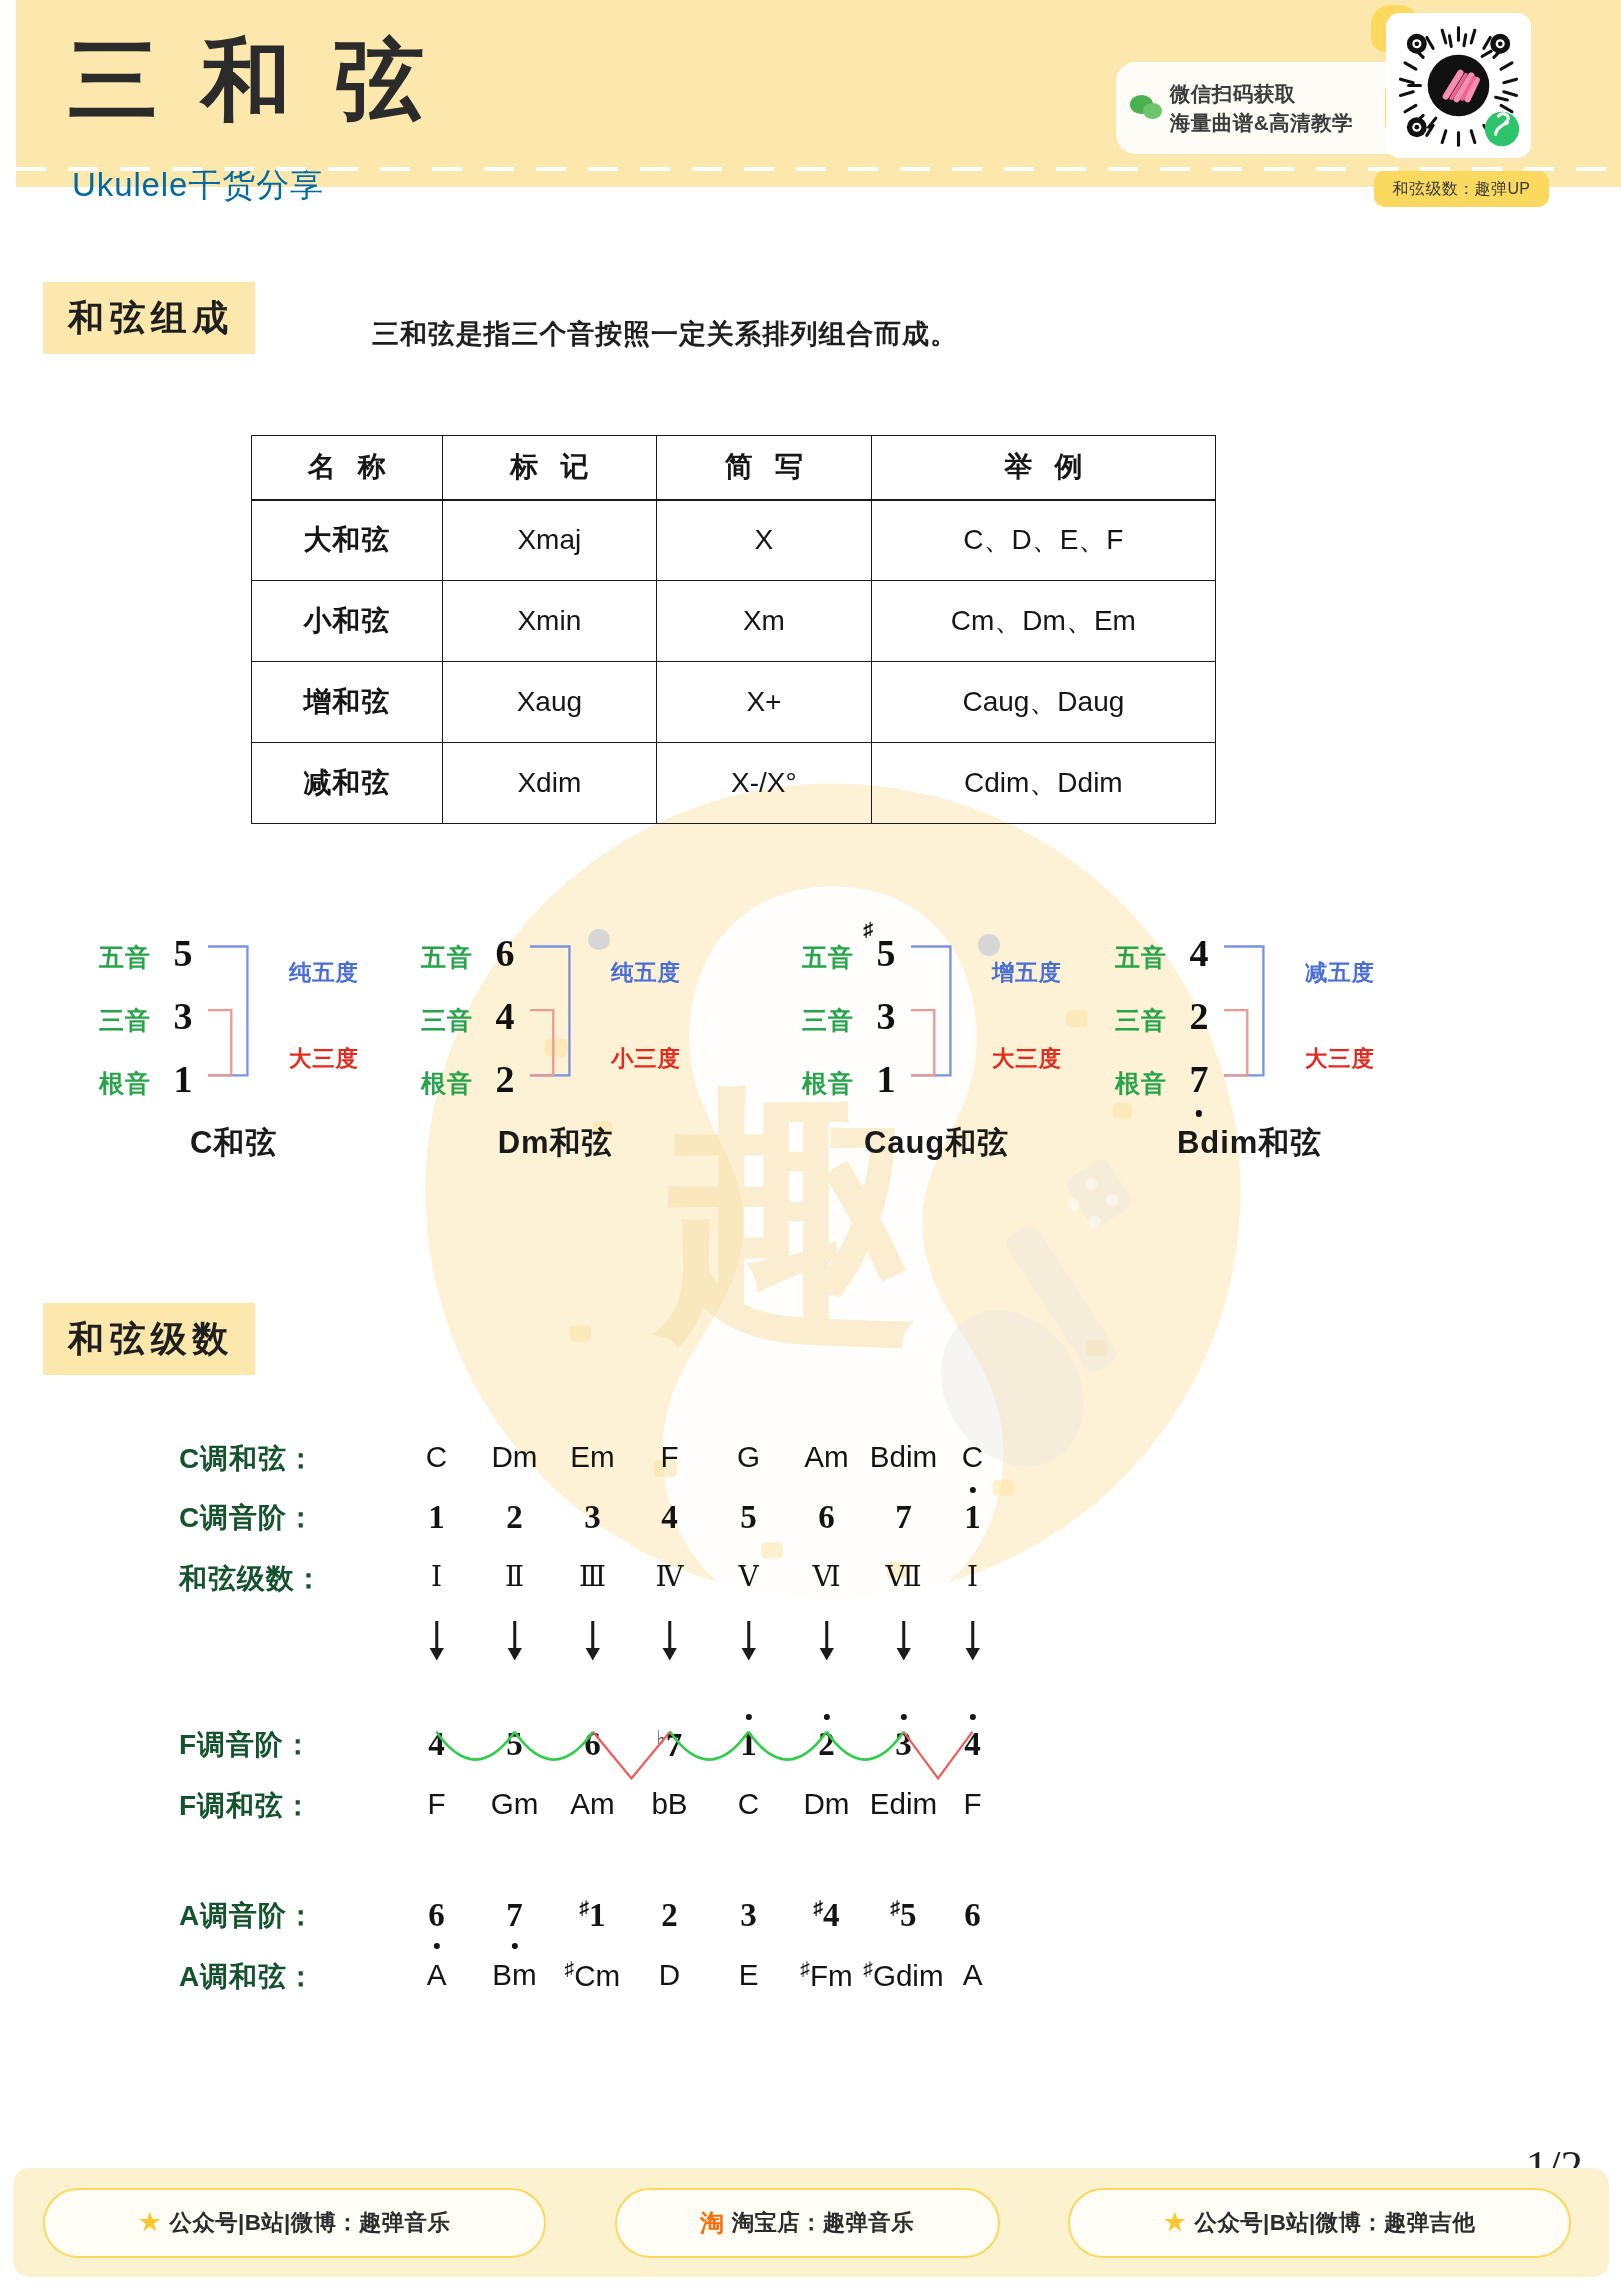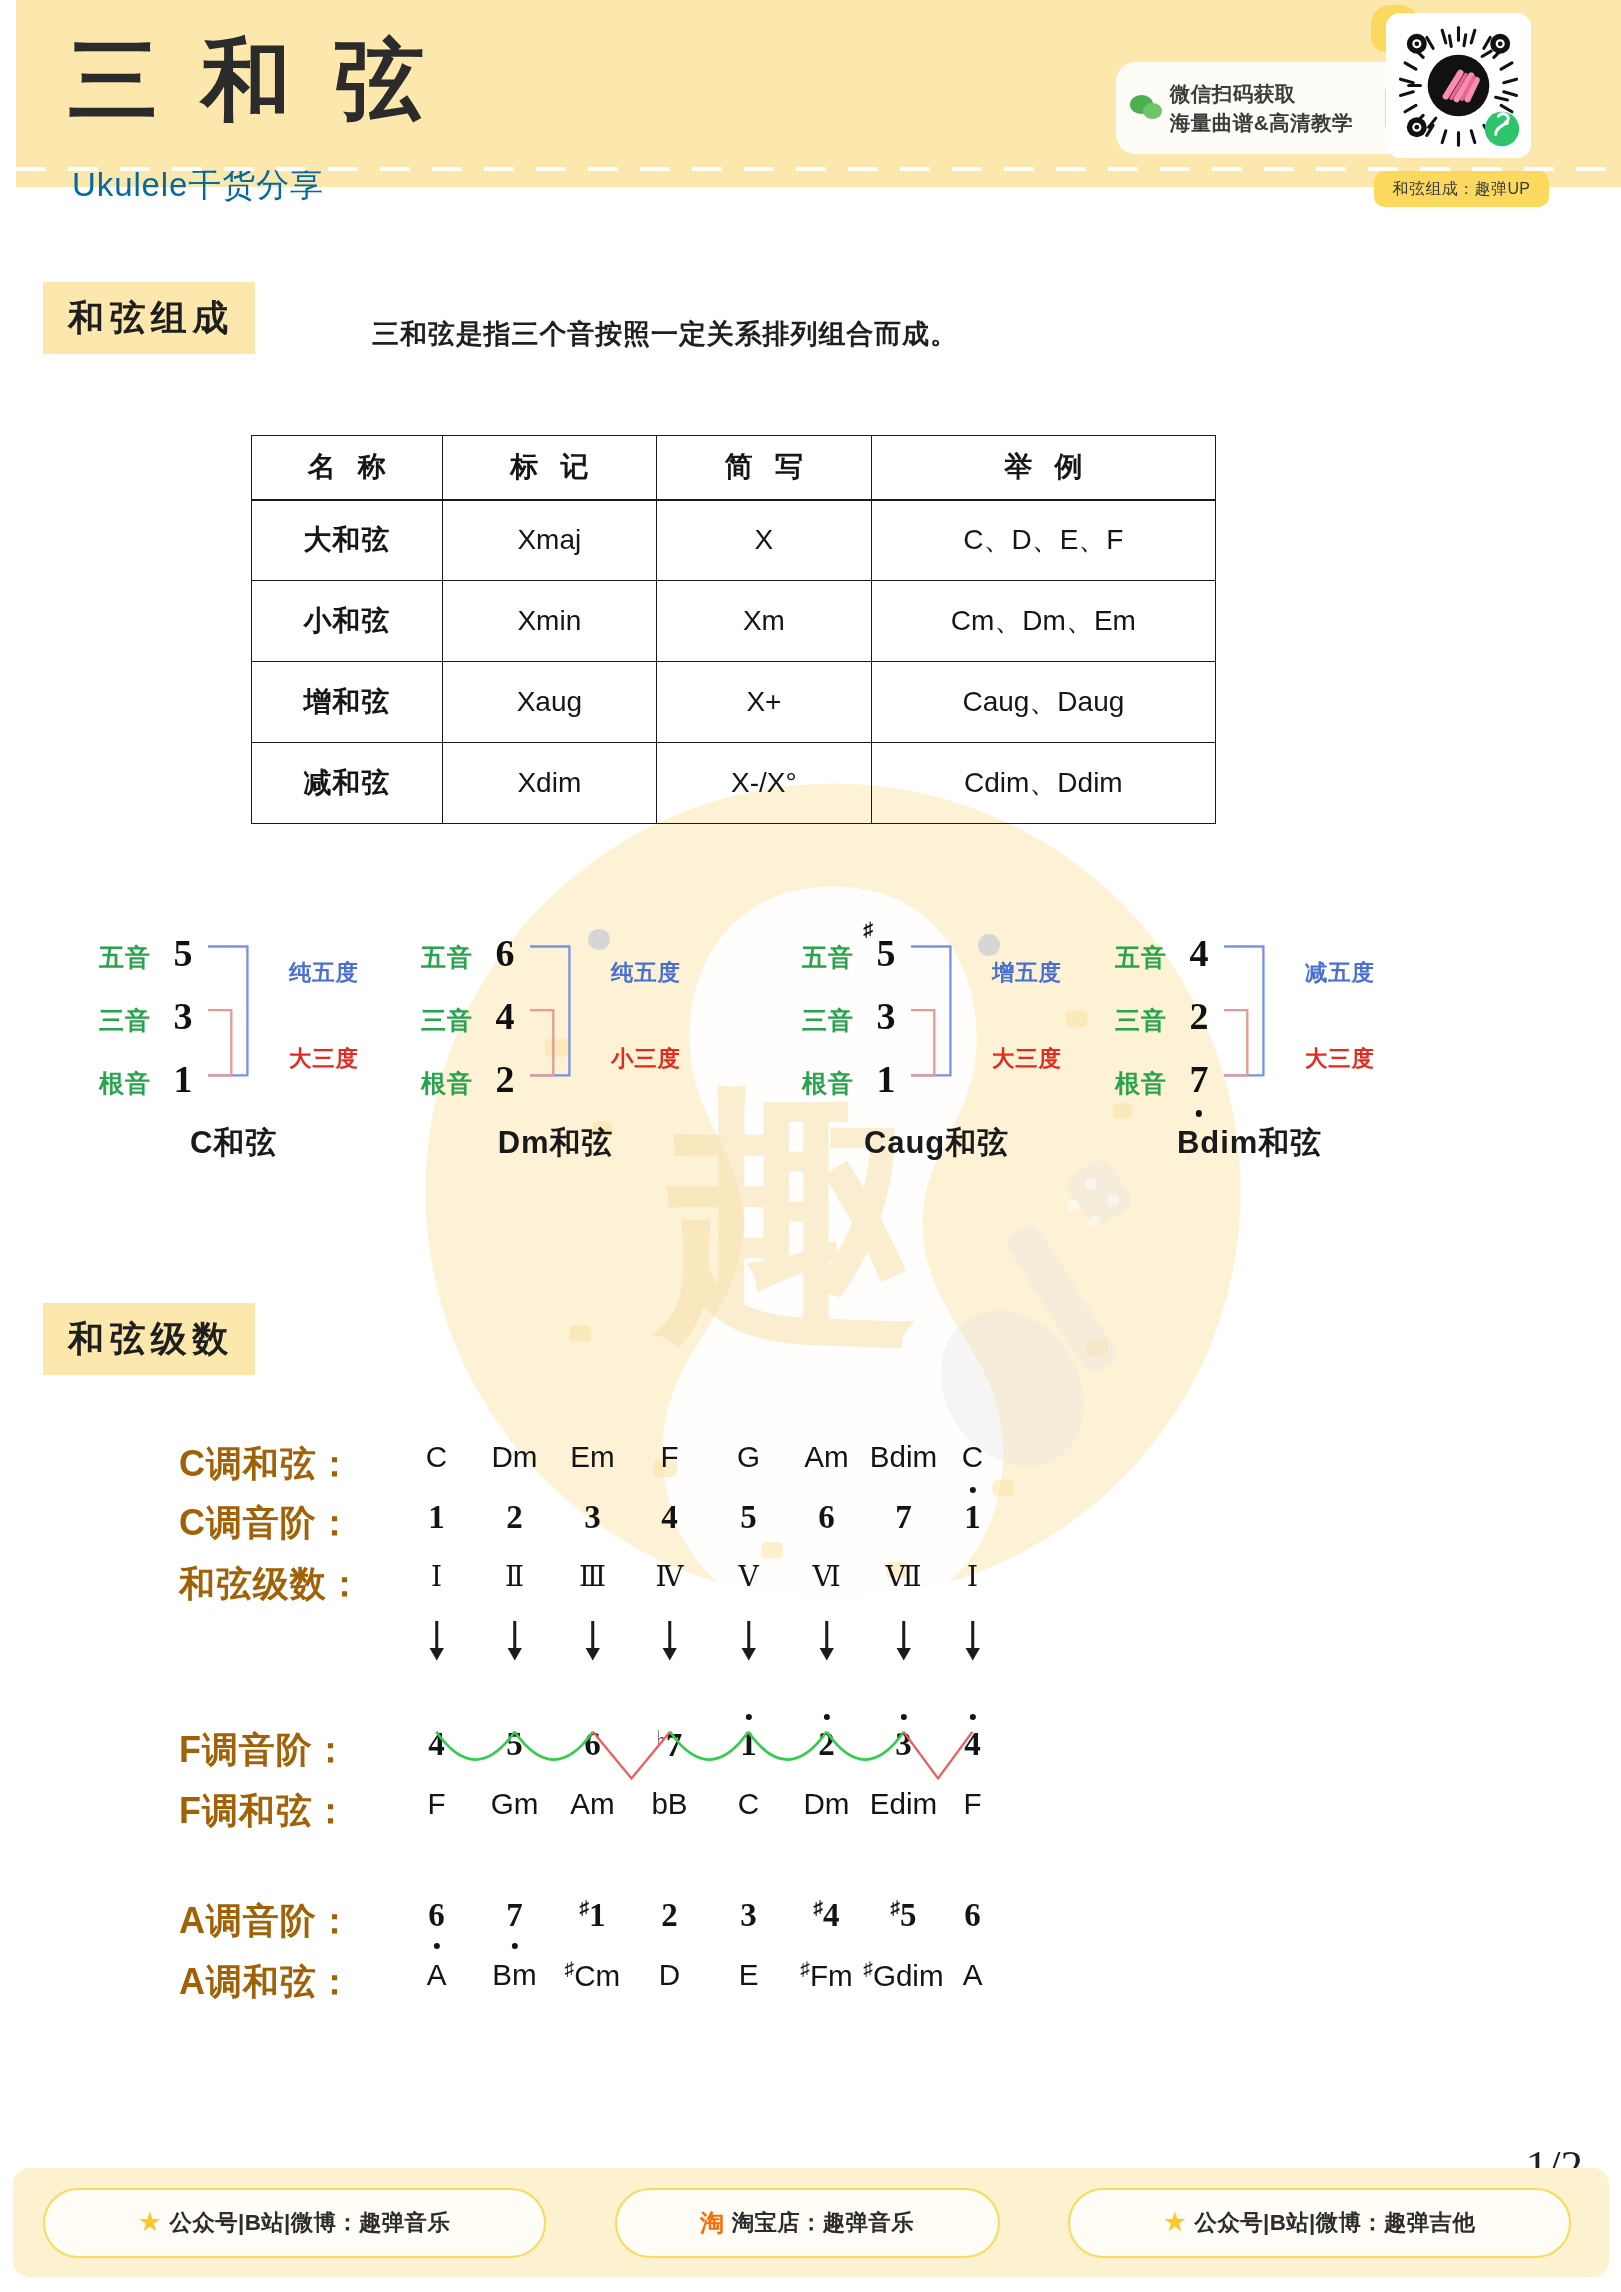--- a/index.html
+++ b/index.html
@@ -278,23 +278,23 @@
     position: absolute;
     left: 0;
     width: 1621px;
     height: 45px;
   }
   .drow .rlabel {
     position: absolute;
     left: 179px;
     width: 152px;
     text-align: left;
-    font-size: 36px;
-    font-weight: 700;
-    color: #a16207;
+    font-size: 28px;
+    font-weight: 700;
+    color: #14532d;
     letter-spacing: 0.9px;
     white-space: nowrap;
   }
   .cell {
     position: absolute;
     width: 107px;
     text-align: center;
     font-size: 29.6px;
     color: #141414;
     font-weight: 400;
@@ -489,21 +489,21 @@
       </g>
       <g stroke="#f06292" stroke-width="4" stroke-linecap="round">
         <line x1="72" y1="94" x2="88" y2="68"></line>
         <line x1="84" y1="95" x2="97" y2="71"></line>
       </g>
       <circle cx="128" cy="128" r="19" fill="#2dc46b"></circle>
       <path d="M121 134 c0 -10 14 -10 14 -18 a6 6 0 0 0 -11 -2" fill="none" stroke="#fff" stroke-width="3.3" stroke-linecap="round"></path>
       <circle cx="133" cy="121" r="2.6" fill="#fff"></circle>
     </svg>
   </div>
-  <div class="qr-mini">和弦组成：趣弹UP</div>
+  <div class="qr-mini">和弦级数：趣弹UP</div>
 
   <div class="header-dash"></div>
 </div>
 
 <div class="sec-badge sec1">和弦组成</div>
 <div class="sec1-desc">三和弦是指三个音按照一定关系排列组合而成。</div>
 
 <table class="ctable">
   <colgroup>
       <col class="c1">

